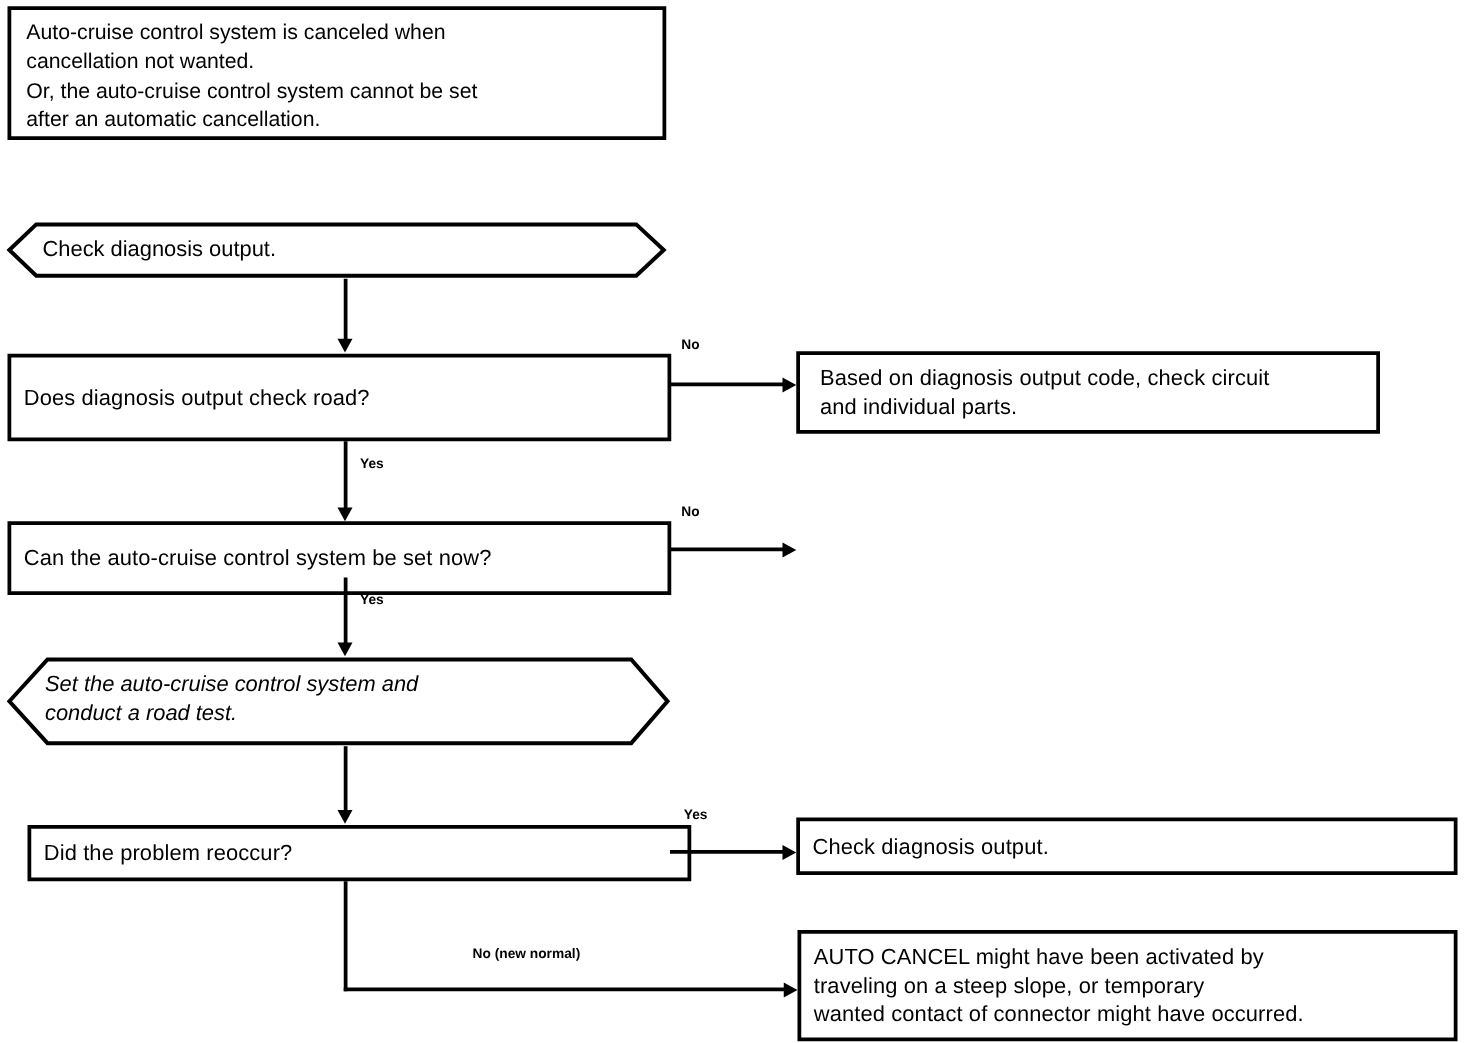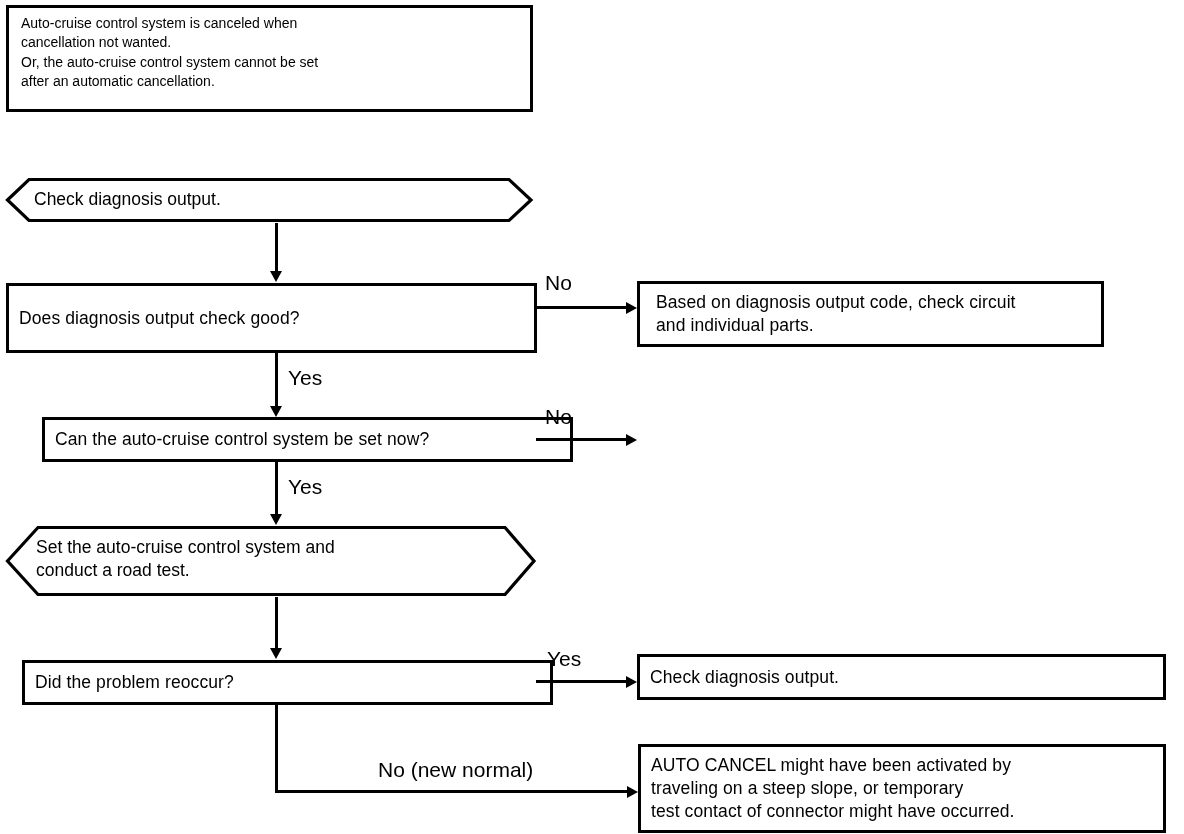--- a/index.html
+++ b/index.html
@@ -35,21 +35,21 @@
   }
 
   .note-box {
     border: 3px solid #000;
     background: #fff;
     padding: 6px 12px;
     display: flex;
     align-items: flex-start;
   }
   .note-box .txt {
-    font-size: 14px;
+    font-size: 17px;
     line-height: 1.38;
     white-space: pre-line;
   }
 
   
   .hex-wrap { }
   .hex-wrap svg { display: block; position: absolute; left: 0; top: 0; }
   .hex-wrap .hex-txt {
     position: absolute;
     font-size: 17.5px;
@@ -68,23 +68,24 @@
     border-top: 11px solid #000;
   }
   .arrow-right {
     width: 0; height: 0;
     border-top: 6px solid transparent;
     border-bottom: 6px solid transparent;
     border-left: 11px solid #000;
   }
 
   .edge-label {
-    font-size: 21px;
+    font-size: 11px;
     line-height: 1.2;
     white-space: nowrap;
+    font-weight: bold;
   }
 </style>
 </head>
 <body>
 
 <div id="page">
 
   <div class="abs note-box" style="left:6px; top:5px; width:527px; height:107px;">
     <div class="txt">Auto-cruise control system is canceled when
 cancellation not wanted.
@@ -96,50 +97,50 @@
     <svg width="529" height="46" viewBox="0 0 529 46">
       <polygon points="2.5,23 24,2.5 504,2.5 526,23 504,43.5 24,43.5" fill="#ffffff" stroke="#000000" stroke-width="3.2"></polygon>
     </svg>
     <div class="hex-txt" style="left:29px; top:11px;">Check diagnosis output.</div>
   </div>
 
   <div class="abs vline" style="left:275px; top:223px; height:50px;"></div>
   <div class="abs arrow-down" style="left:270px; top:271px;"></div>
 
   <div class="abs rect-node" style="left:6px; top:283px; width:531px; height:70px;">
-    <div class="txt">Does diagnosis output check good?</div>
+    <div class="txt">Does diagnosis output check road?</div>
   </div>
 
   <div class="abs edge-label" style="left:545px; top:270px;">No</div>
   <div class="abs hline" style="left:536px; top:306px; width:94px;"></div>
   <div class="abs arrow-right" style="left:626px; top:302px;"></div>
 
   <div class="abs rect-node" style="left:637px; top:281px; width:467px; height:66px;padding-left:16px;">
     <div class="txt">Based on diagnosis output code, check circuit
 and individual parts.</div>
   </div>
 
   <div class="abs vline" style="left:275px; top:353px; height:59px;"></div>
   <div class="abs arrow-down" style="left:270px; top:406px;"></div>
   <div class="abs edge-label" style="left:288px; top:365px;">Yes</div>
 
-  <div class="abs rect-node" style="left:6px; top:417px; width:531px; height:45px;margin-left:36px;">
+  <div class="abs rect-node" style="left:6px; top:417px; width:531px; height:59px;">
     <div class="txt">Can the auto-cruise control system be set now?</div>
   </div>
 
   <div class="abs edge-label" style="left:545px; top:404px;">No</div>
   <div class="abs hline" style="left:536px; top:438px; width:94px;"></div>
   <div class="abs arrow-right" style="left:626px; top:434px;"></div>
 
 
   <div class="abs vline" style="left:275px; top:462px; height:58px;"></div>
   <div class="abs arrow-down" style="left:270px; top:514px;"></div>
   <div class="abs edge-label" style="left:288px; top:474px;">Yes</div>
 
-  <div class="abs hex-wrap" style="left:5px; top:525px; width:532px; height:72px;">
+  <div class="abs hex-wrap" style="left:5px; top:525px; width:532px; height:72px;font-style:italic;">
     <svg width="532" height="72" viewBox="0 0 532 72">
       <polygon points="2.5,36 33,2.5 500,2.5 529,36 500,69.5 33,69.5" fill="#ffffff" stroke="#000000" stroke-width="3.2"></polygon>
     </svg>
     <div class="hex-txt" style="left:31px; top:11px;">Set the auto-cruise control system and
 conduct a road test.</div>
   </div>
 
   <div class="abs vline" style="left:275px; top:597px; height:53px;"></div>
   <div class="abs arrow-down" style="left:270px; top:648px;"></div>
 
@@ -156,16 +157,16 @@
   </div>
 
   <div class="abs vline" style="left:275px; top:705px; height:88px;"></div>
   <div class="abs hline" style="left:275px; top:790px; width:356px;"></div>
   <div class="abs arrow-right" style="left:627px; top:786px;"></div>
   <div class="abs edge-label" style="left:378px; top:757px;text-align:center;">No (new normal)</div>
 
   <div class="abs rect-node" style="left:638px; top:744px; width:528px; height:89px;">
     <div class="txt">AUTO CANCEL might have been activated by
 traveling on a steep slope, or temporary
-test contact of connector might have occurred.</div>
+wanted contact of connector might have occurred.</div>
   </div>
 
 </div>
 
 </body></html>

